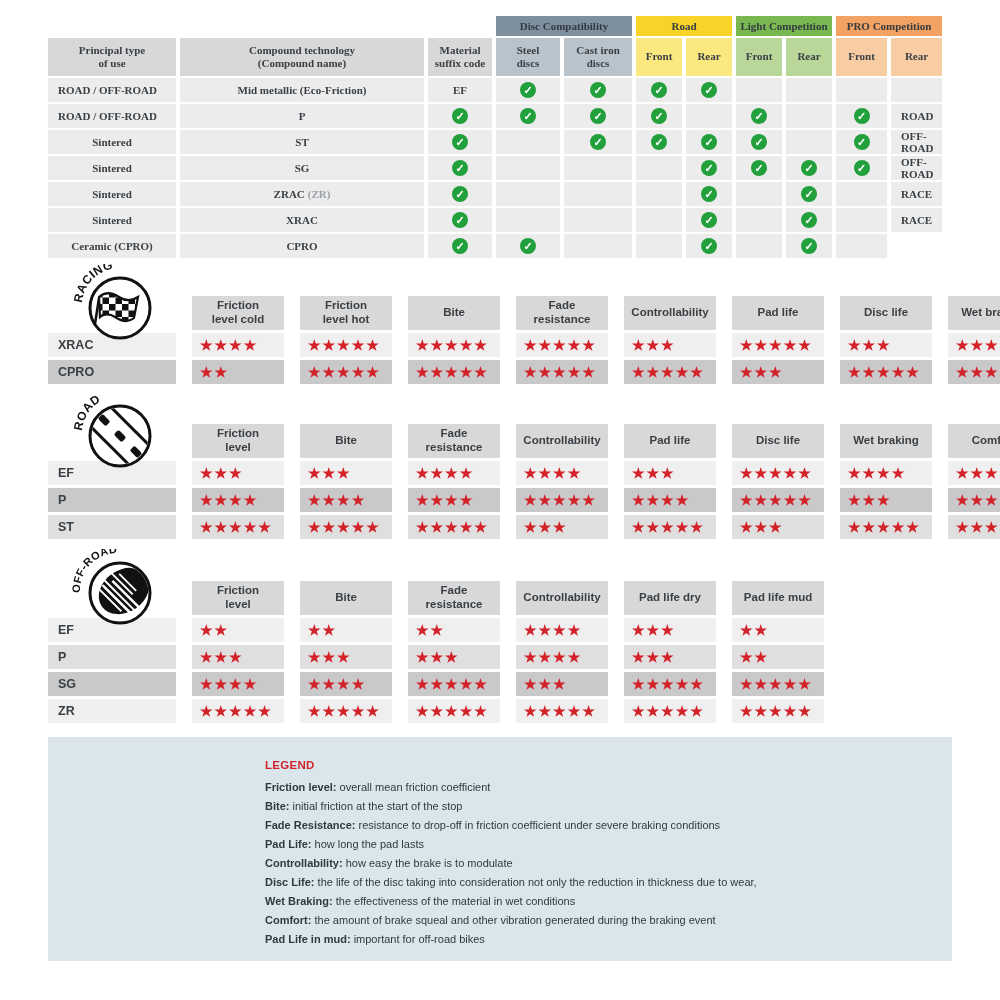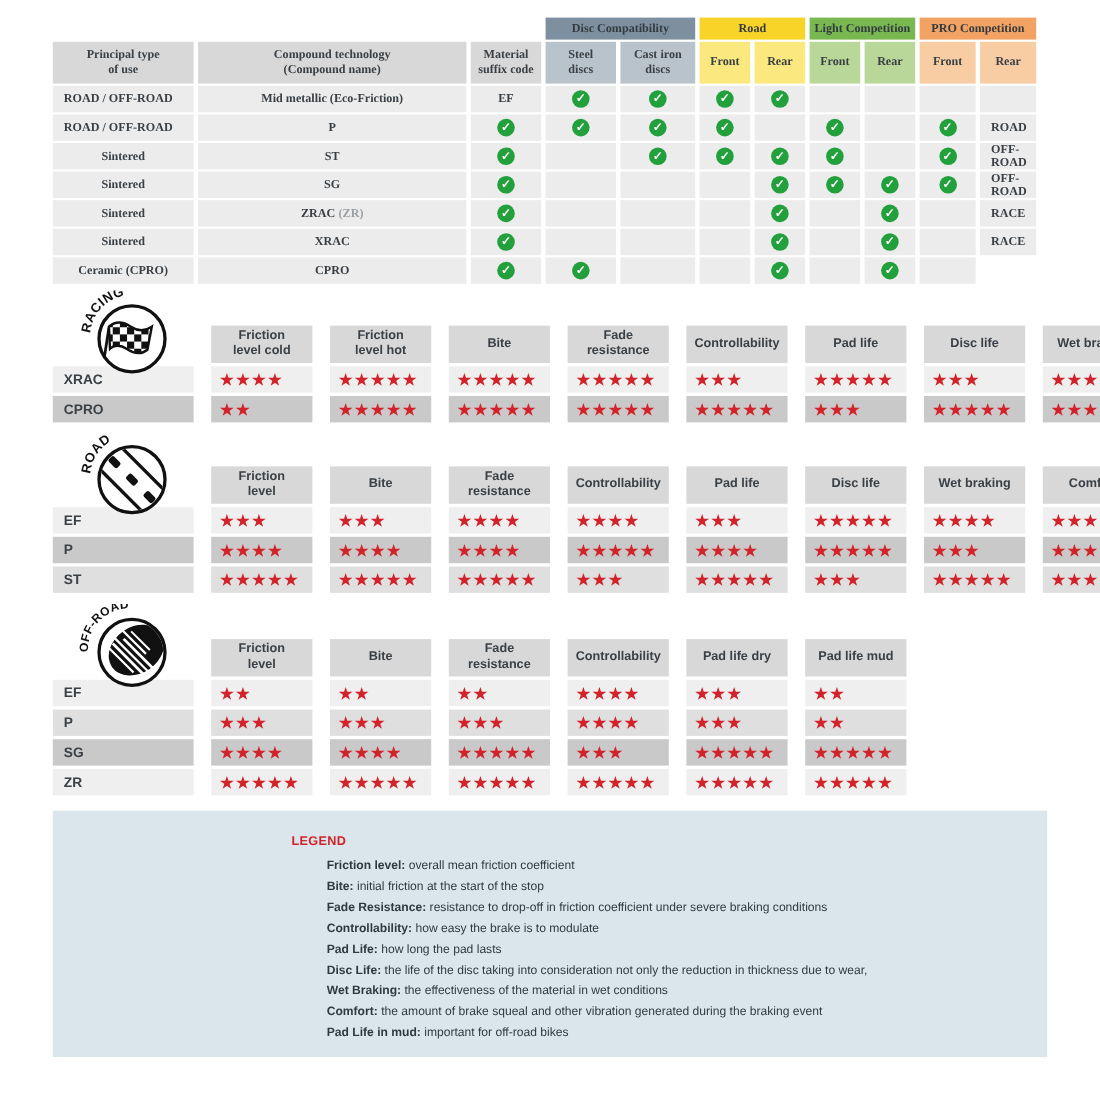--- a/index.html
+++ b/index.html
@@ -30,21 +30,21 @@
   .rtd-label{padding-left:10px;}
   .stars{padding-left:8px;color:var(--star-red,#d2232a);font-size:14px;letter-spacing:2px;line-height:1;}
   .shade-light{background:var(--row-light,#efefef);}
   .shade-medium{background:var(--row-medium,#dfdfdf);}
   .shade-dark{background:var(--row-dark,#c9c9c9);}
 
   
   .legend{margin-top:14px;background:var(--legend-bg,#dbe6ec);padding:22px 30px 12px 217px;min-height:160px;}
   .legend-title{color:var(--legend-accent,#d2232a);font-weight:bold;font-size:11.5px;margin-bottom:7px;letter-spacing:.3px;}
   .legend-line{font-size:11px;line-height:19px;color:#2f3a40;}
-  .term{font-weight:bold;margin-left:32px;}
+  .term{font-weight:bold;}
 
   svg text{font-family:"Liberation Sans",sans-serif;}
 </style>
 </head>
 <body>
 
 <div class="page">
 
   <section>
     <div class="compat-grid">
@@ -404,22 +404,22 @@
         <div class="rtd stars shade-light">★★★★★</div>
       </div>
   </section>
 
   <section class="legend">
     <div class="legend-title">LEGEND</div>
     <div>
         <div class="legend-line"><span class="term">Friction level: </span><span class="desc">overall mean friction coefficient</span></div>
         <div class="legend-line"><span class="term">Bite: </span><span class="desc">initial friction at the start of the stop</span></div>
         <div class="legend-line"><span class="term">Fade Resistance: </span><span class="desc">resistance to drop-off in friction coefficient under severe braking conditions</span></div>
+        <div class="legend-line"><span class="term">Pad Life: </span><span class="desc">how long the pad lasts</span></div>
         <div class="legend-line"><span class="term">Controllability: </span><span class="desc">how easy the brake is to modulate</span></div>
-        <div class="legend-line"><span class="term">Pad Life: </span><span class="desc">how long the pad lasts</span></div>
         <div class="legend-line"><span class="term">Disc Life: </span><span class="desc">the life of the disc taking into consideration not only the reduction in thickness due to wear,</span></div>
         <div class="legend-line"><span class="term">Wet Braking: </span><span class="desc">the effectiveness of the material in wet conditions</span></div>
         <div class="legend-line"><span class="term">Comfort: </span><span class="desc">the amount of brake squeal and other vibration generated during the braking event</span></div>
         <div class="legend-line"><span class="term">Pad Life in mud: </span><span class="desc">important for off-road bikes</span></div>
       </div>
   </section>
 
 </div>
 
 </body></html>

